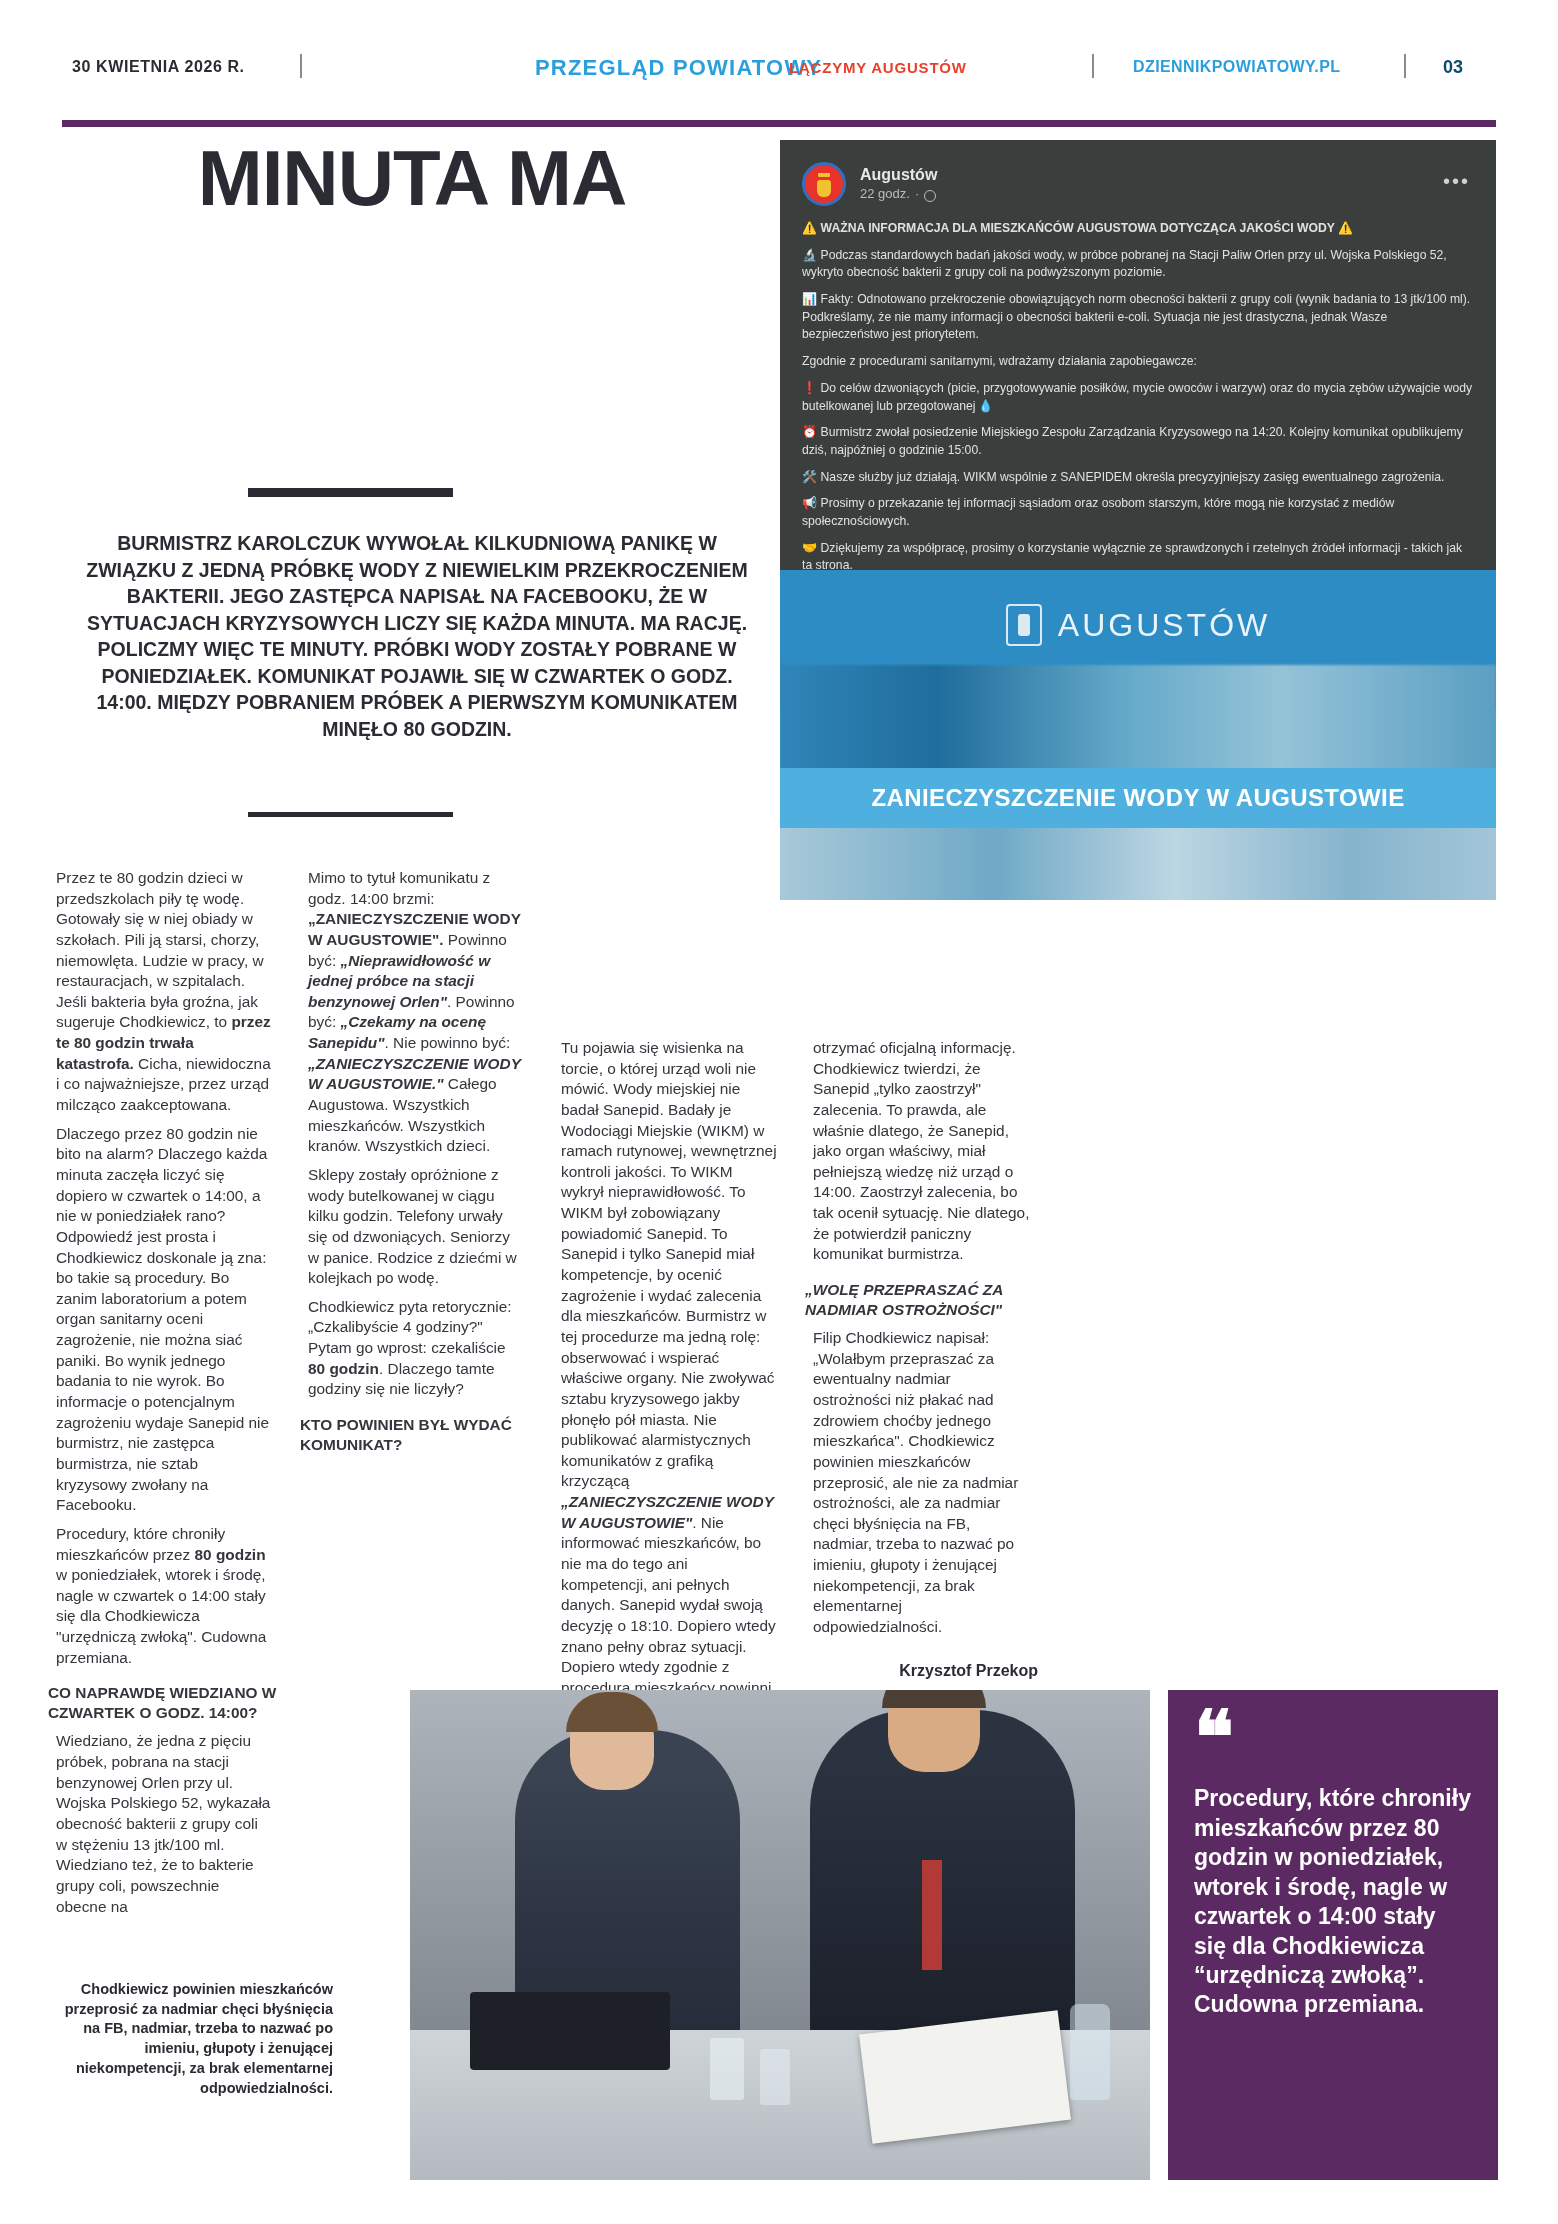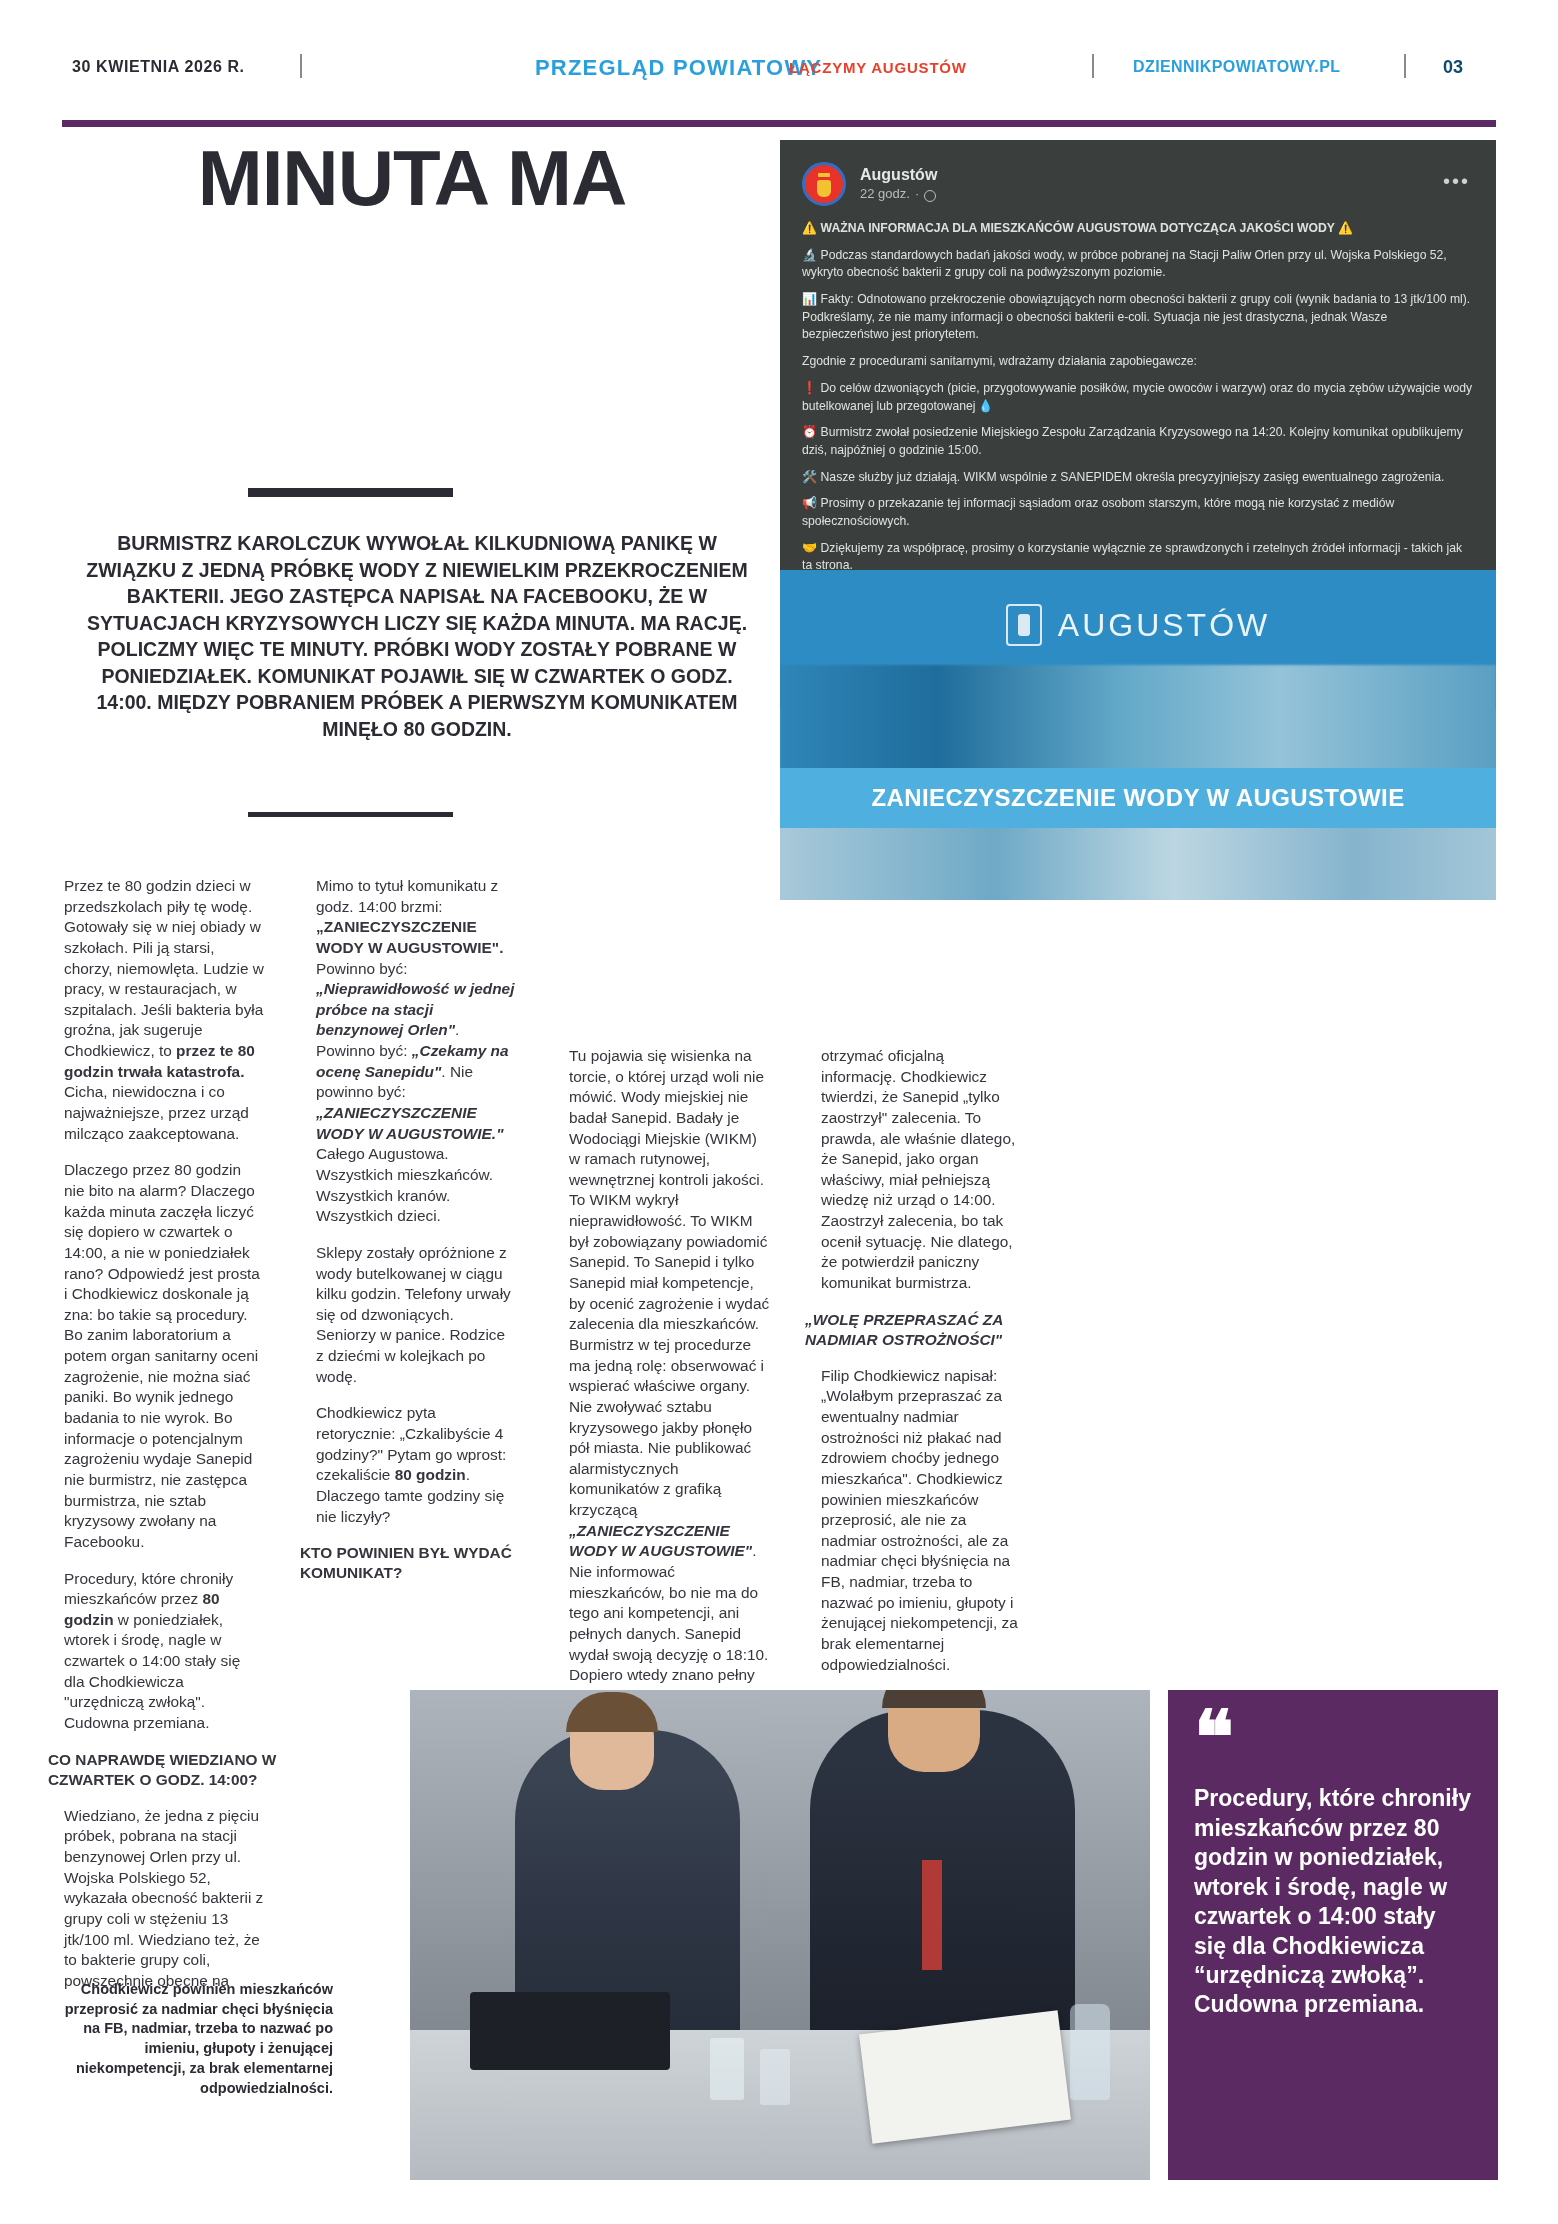--- a/index.html
+++ b/index.html
@@ -121,21 +121,21 @@
   .fb-strip-txt {
     font-size:24px; font-weight:700; color:#ffffff; letter-spacing:.4px; white-space:nowrap;
   }
   .fb-bottomimg {
     position:absolute; left:0; bottom:0; width:100%; height:72px;
     background:linear-gradient(90deg,#a8c9d9,#6fa9c6 30%,#bcd6e2 55%,#86b4cd 80%,#a3c6d8);
   }
 
   
   .col { position:absolute; font-size:15.4px; line-height:1.34; color:#35353d; }
-  .col p { margin:16px; }
+  .col p { margin:8px; }
   .col b, .col strong { font-weight:700; }
   .col i, .col em { font-style:italic; }
   .subhead { font-weight:700; font-size:15.4px; line-height:1.3; margin-top:15px; }
   .subhead.italic { font-style:italic; }
 
   #col1 { left:48px; top:860px; width:233px; }
   #col2 { left:300px; top:860px; width:233px; }
   #col3 { left:553px; top:1030px; width:233px; }
   #col4 { left:805px; top:1030px; width:233px; }
 

